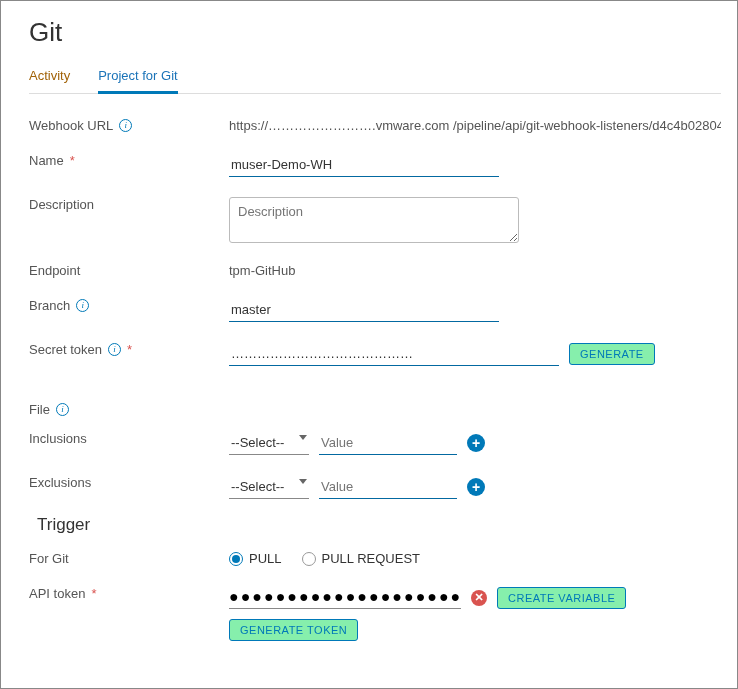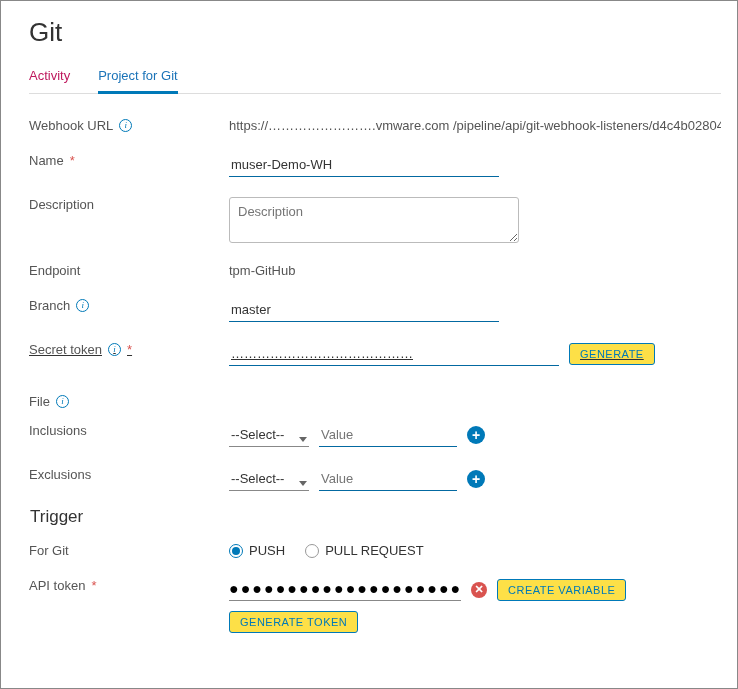--- a/index.html
+++ b/index.html
@@ -1,37 +1,37 @@
 <!DOCTYPE html>
 <html><head>
 <meta charset="utf-8">
 <style>
   * { box-sizing: border-box; margin: 0; padding: 0; }
   html, body { font-family: "Segoe UI", "Helvetica Neue", Arial, sans-serif; font-size: 13px; color: #333; background: #fff; }
   .wrap { width: 738px; height: 689px; border: 1px solid #888; overflow: hidden; position: relative; }
   .inner { padding: 16px 16px 0 28px; }
   h1.page-title { font-size: 26px; font-weight: 300; color: #333; margin-bottom: 14px; }
   .tabs { display: flex; gap: 28px; border-bottom: 1px solid #ddd; margin-bottom: 20px; }
-  .tab { padding: 6px 0 8px 0; color: #be185d; cursor: pointer; font-size: 13px; }
+  .tab { padding: 6px 0 8px 0; color: #a16207; cursor: pointer; font-size: 13px; }
   .tab.active { color: #1a73b8; border-bottom: 3px solid #0079b8; font-weight: 500; margin-bottom: -1px; }
   .row { display: flex; align-items: flex-start; margin-bottom: 16px; }
   .row.tight { margin-bottom: 10px; text-align: right; }
   .label { width: 200px; flex: 0 0 200px; color: #555; font-size: 13px; padding-top: 4px; display: flex; align-items: center; gap: 6px; }
   .req { color: #d9534f; }
   .info-icon { width: 13px; height: 13px; border: 1px solid #0079b8; border-radius: 50%; display: inline-flex; align-items: center; justify-content: center; color: #0079b8; font-size: 9px; font-family: Georgia, serif; font-style: italic; line-height: 1; }
   .val { flex: 1; color: #555; font-size: 13px; padding-top: 4px; display: flex; align-items: center; gap: 10px; flex-wrap: wrap; }
   .url { white-space: nowrap; overflow: hidden; }
   .u-input { border: none; border-bottom: 1px solid #0369a1; background: transparent; padding: 4px 2px; font-size: 13px; color: #333; width: 270px; }
   .u-input.sm { width: 138px; }
   .textarea { width: 290px; height: 46px; border: 1px solid #bbb; border-radius: 3px; padding: 6px 8px; font-size: 13px; color: #999; resize: both; font-family: inherit; }
-  .select-like { display: inline-flex; align-items: flex-end; gap: 4px; border-bottom: 1px solid #888; padding: 4px 2px; width: 80px; justify-content: space-between; color: #333; cursor: pointer; }
+  .select-like { display: inline-flex; align-items: flex-start; gap: 4px; border-bottom: 1px solid #888; padding: 4px 2px; width: 80px; justify-content: space-between; color: #333; cursor: pointer; }
   .chev { width: 0; height: 0; border-left: 4px solid transparent; border-right: 4px solid transparent; border-top: 5px solid #666; }
   .add-btn { width: 18px; height: 18px; background: #0079b8; border-radius: 50%; color: #fff; display: flex; align-items: center; justify-content: center; font-size: 14px; font-weight: bold; cursor: pointer; line-height: 1; }
-  .secondary-btn { border: 1px solid #0079b8; background: #fde047; color: #0079b8; padding: 4px 10px; font-size: 11px; letter-spacing: 0.5px; border-radius: 3px; cursor: pointer; font-family: inherit; }
-  .section-h { font-size: 17px; font-weight: 400; color: #333; margin: 10px 0 12px 1px; }
+  .secondary-btn { border: 1px solid #0079b8; background: #86efac; color: #0079b8; padding: 4px 10px; font-size: 11px; letter-spacing: 0.5px; border-radius: 3px; cursor: pointer; font-family: inherit; }
+  .section-h { font-size: 17px; font-weight: 400; color: #333; margin: 10px 0 12px 8px; }
   .toggle { width: 30px; height: 16px; background: #9a9a9a; border-radius: 8px; position: relative; cursor: pointer; }
   .toggle::after { content: ""; position: absolute; width: 12px; height: 12px; background: #fff; border-radius: 50%; top: 2px; left: 2px; }
   .radio-row { display: flex; align-items: center; gap: 20px; }
   .radio { display: inline-flex; align-items: center; gap: 6px; cursor: pointer; color: #333; }
   .radio .circ { width: 14px; height: 14px; border: 1px solid #0079b8; border-radius: 50%; display: flex; align-items: center; justify-content: center; }
   .radio .circ.empty { border-color: #999; }
   .radio .circ .dot { width: 8px; height: 8px; background: #0079b8; border-radius: 50%; }
   .token-input { border: none; border-bottom: 1px solid #888; width: 232px; letter-spacing: 2px; font-size: 16px; padding: 2px 0; }
   .err-icon { width: 16px; height: 16px; background: #d9534f; border-radius: 50%; display: flex; align-items: center; justify-content: center; color: #fff; font-size: 11px; font-weight: bold; }
 </style>
@@ -81,21 +81,21 @@
     <div class="row">
       <div class="label">
         <span>Branch</span>
         <span class="info-icon">i</span>
       </div>
       <div class="val">
         <input class="u-input" value="master" style="">
       </div>
     </div>
 
-    <div class="row" style="margin-bottom:24px;text-decoration:underline;">
+    <div class="row" style="margin-bottom:32px;">
       <div class="label">
         <span>Secret token</span>
         <span class="info-icon">i</span>
         <span class="req">*</span>
       </div>
       <div class="val">
         <input class="u-input" style="width: 330px;" value="……………………………………">
         <button class="secondary-btn">GENERATE</button>
       </div>
     </div>
@@ -134,21 +134,21 @@
 
     <div class="section-h">Trigger</div>
 
     <div class="row">
       <div class="label">For Git</div>
       <div class="val radio-row">
         <label class="radio">
           <span class="circ">
               <span class="dot"></span>
             </span>
-          <span>PUSH</span>
+          <span>PULL</span>
         </label>
         <label class="radio">
           <span class="circ empty"></span>
           <span>PULL REQUEST</span>
         </label>
       </div>
     </div>
 
     <div class="row">
       <div class="label">

